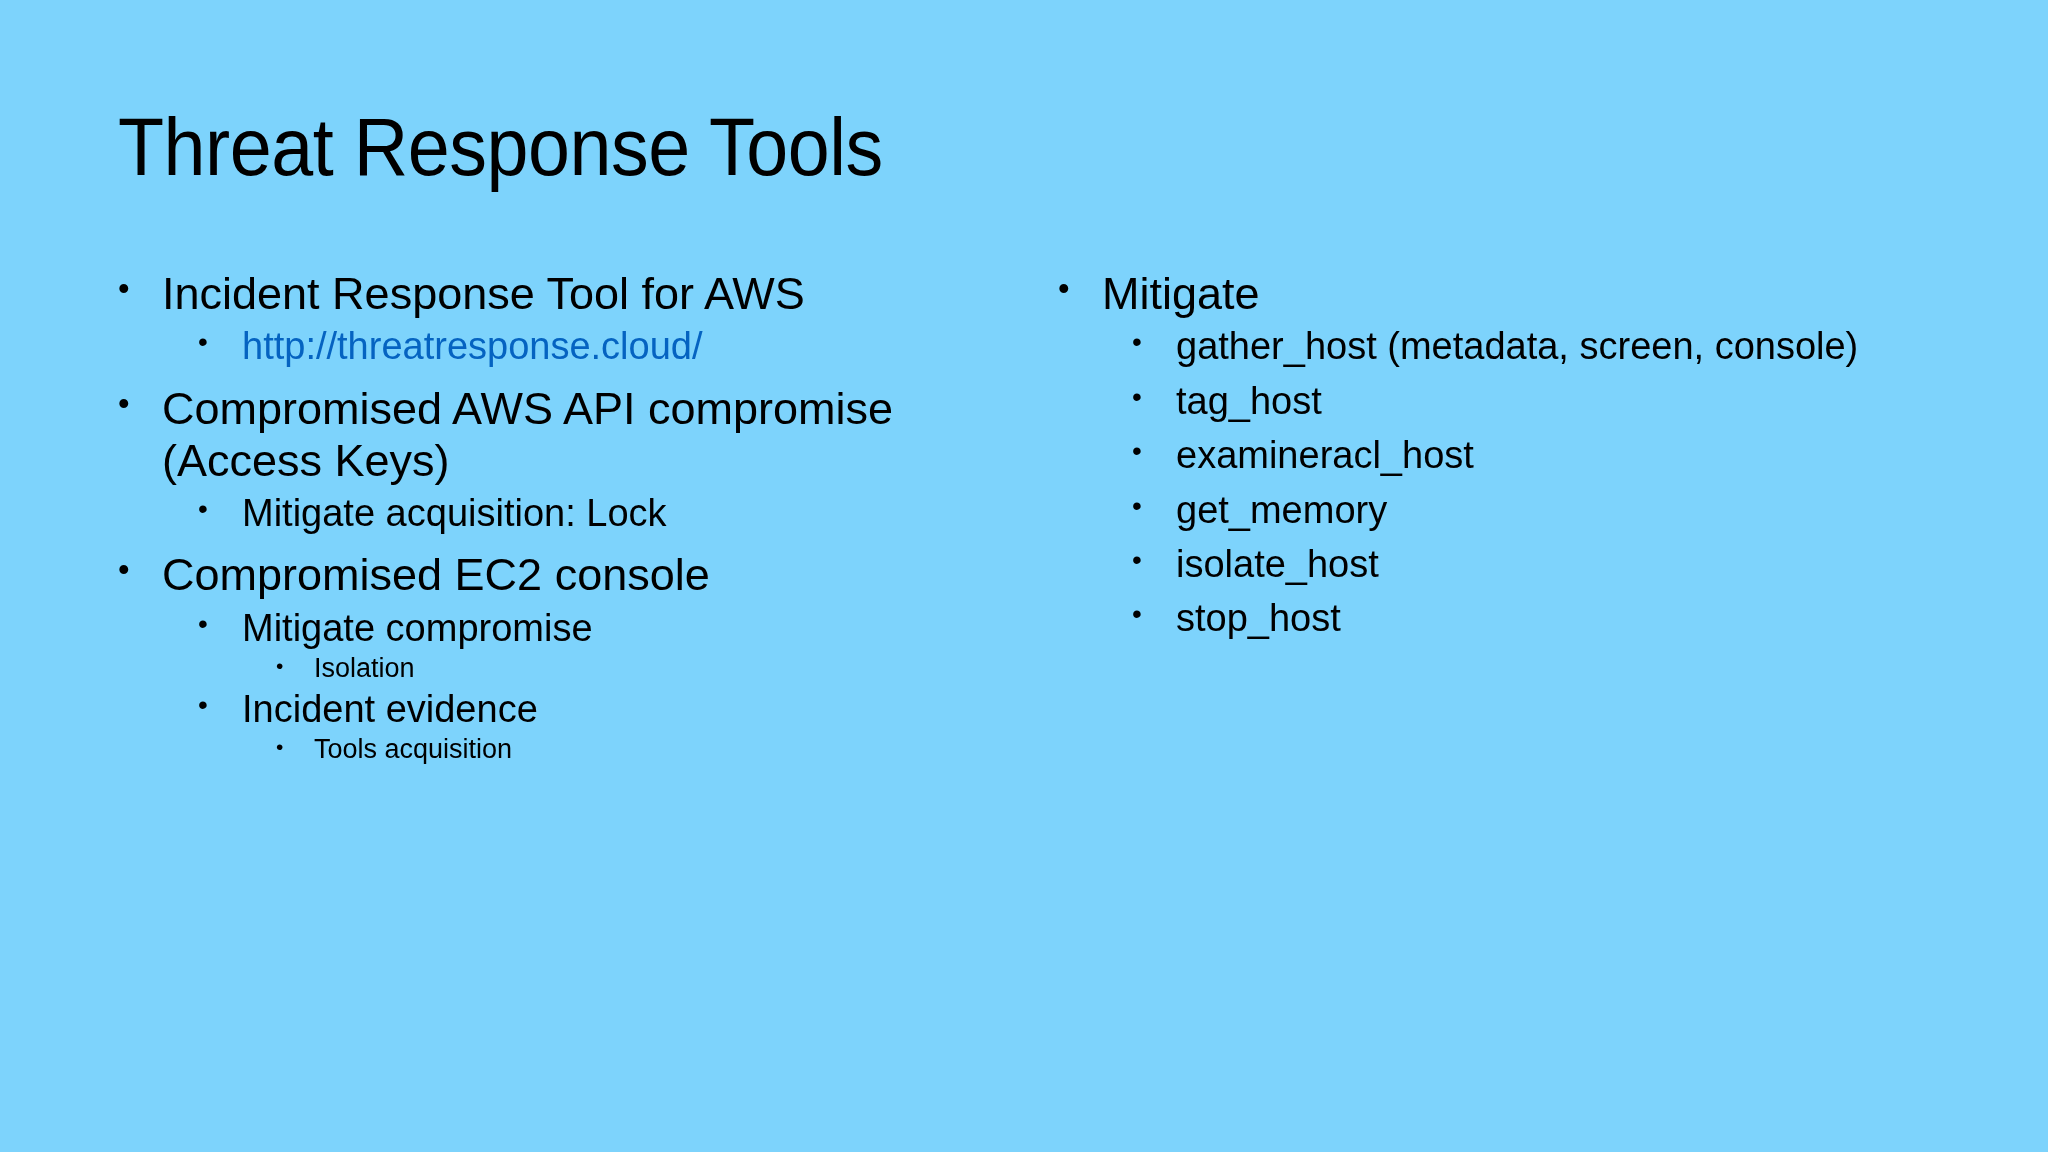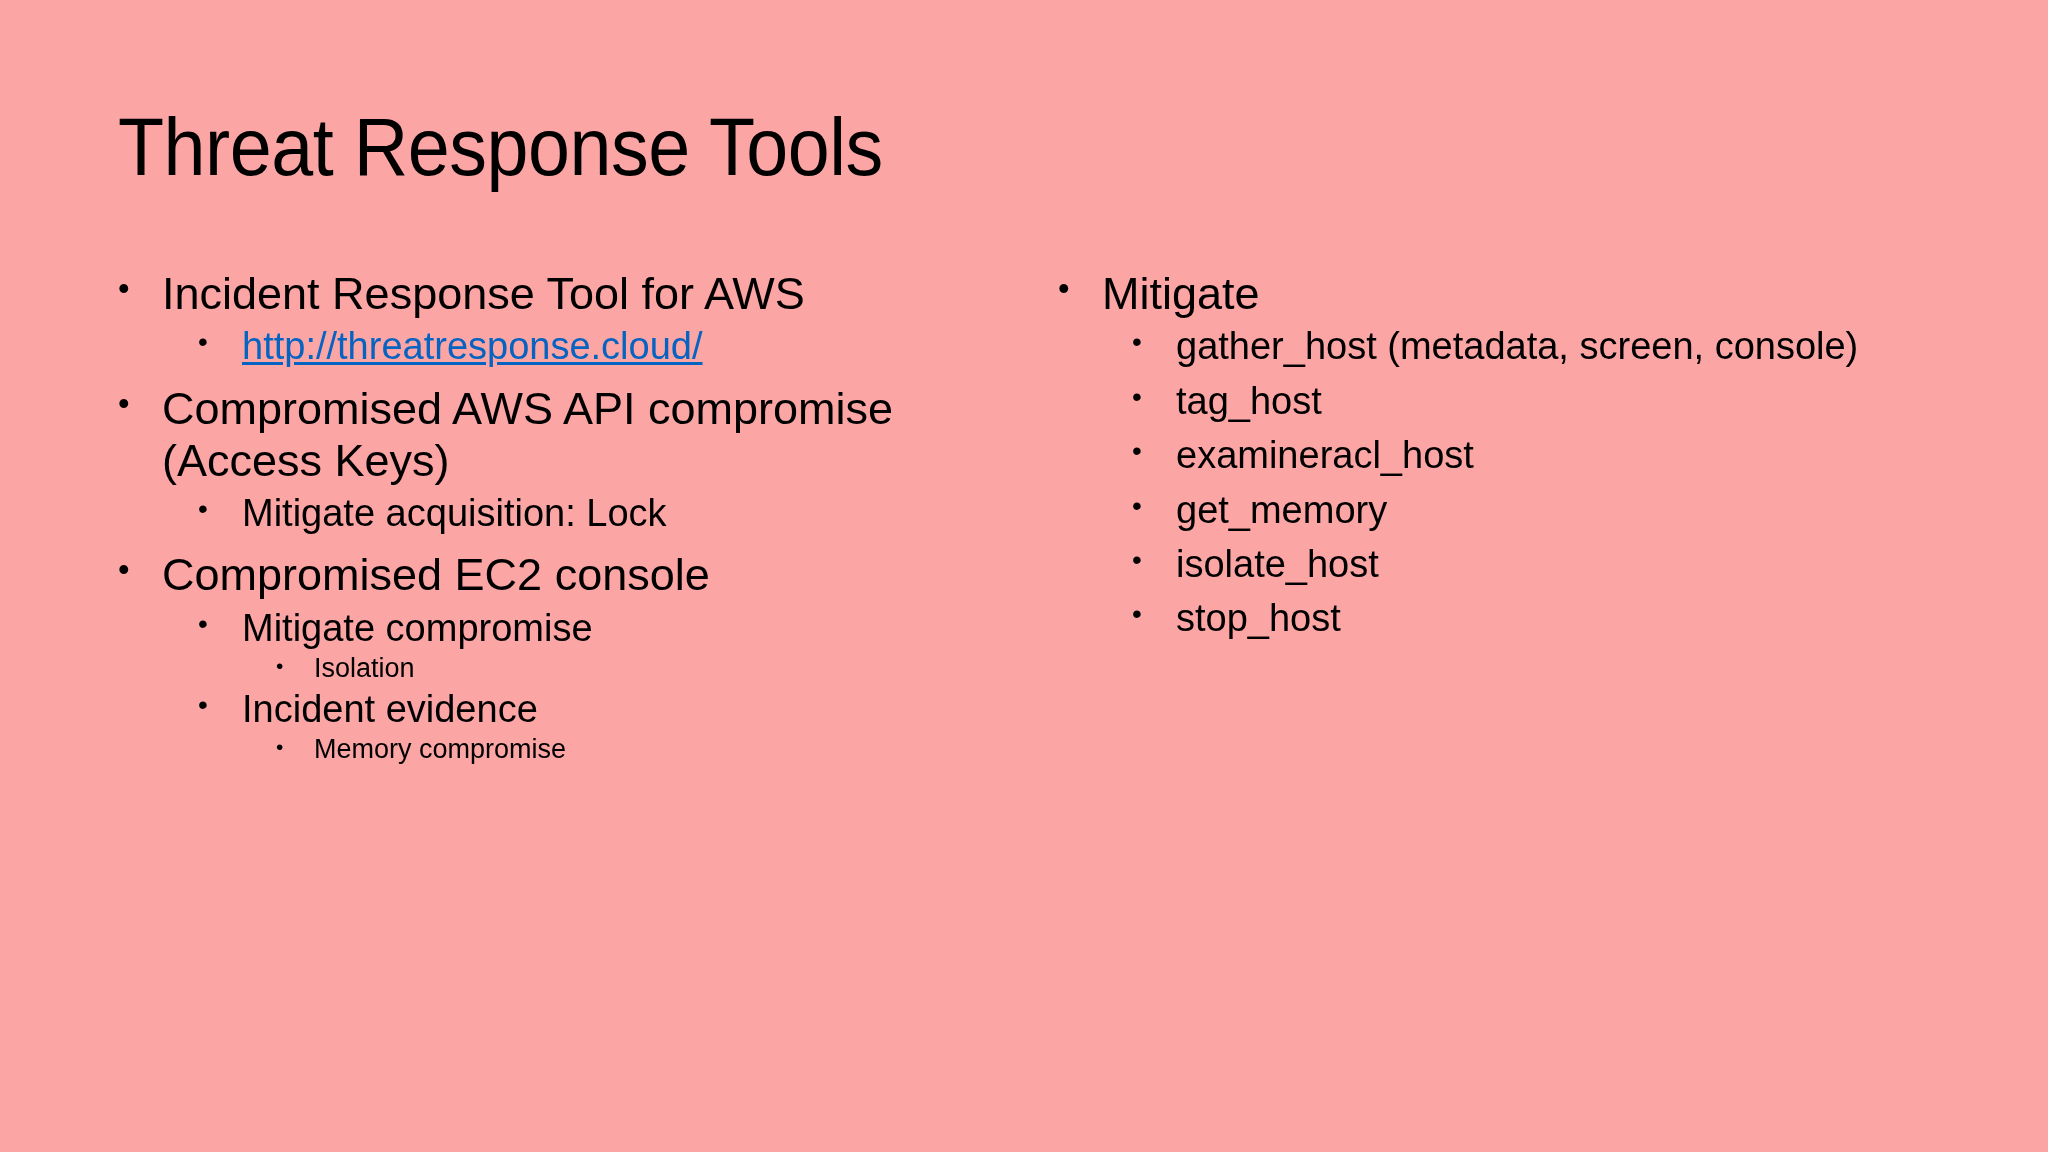--- a/index.html
+++ b/index.html
@@ -13,21 +13,21 @@
     overflow: hidden;
     font-family: "Liberation Sans", sans-serif;
     color: #000000;
     -webkit-font-smoothing: antialiased;
   }
 
   .slide {
     position: relative;
     width: 2048px;
     height: 1152px;
-    background: #fca5a5;
+    background: #7dd3fc;
     box-sizing: border-box;
   }
 
   
   .slide-title {
     position: absolute;
     left: 118px;
     top: 104px;
     width: 1700px;
     font-size: 82px;
@@ -120,21 +120,20 @@
   .lvl1 > li.item { margin-bottom: 14px; }
   .lvl1 > li.item:last-child { margin-bottom: 0; }
 
   
   .col-right ul.lvl2 { margin-left: 74px; }
   .col-right .lvl2 > li.item > .row { margin-bottom: 10px; }
 
   
   a.link, .link {
     color: #0563C1;
-    text-decoration: underline;
     text-underline-offset: 3px;
     cursor: pointer;
   }
 </style>
 </head>
 <body>
 
 <div class="slide">
 
   <div class="slide-title">Threat Response Tools</div>
@@ -198,21 +197,21 @@
 
             <li class="item">
               <div class="row">
                 <span class="bullet">•</span>
                 <span class="txt">Incident evidence</span>
               </div>
               <ul class="lvl lvl3">
                 <li class="item">
                   <div class="row">
                     <span class="bullet">•</span>
-                    <span class="txt">Memory compromise</span>
+                    <span class="txt">Tools acquisition</span>
                   </div>
                 </li>
               </ul>
             </li>
 
           </ul>
         </li>
 
       </ul>
     </div>

